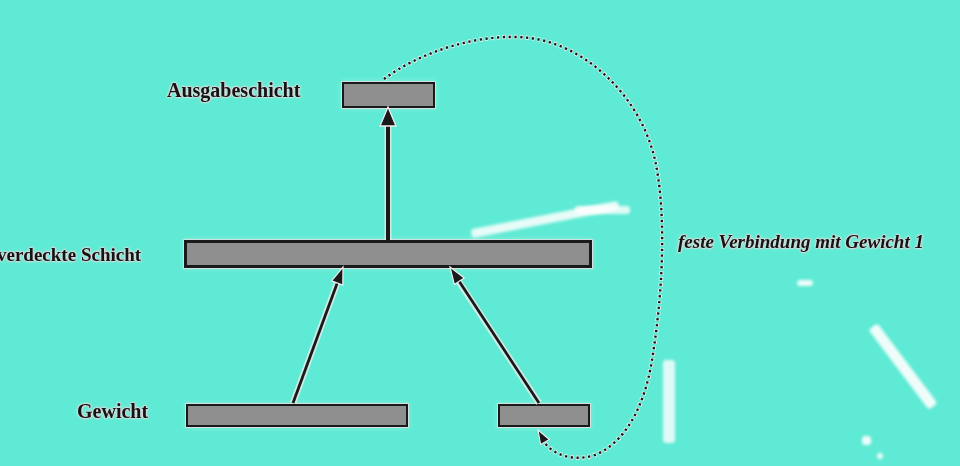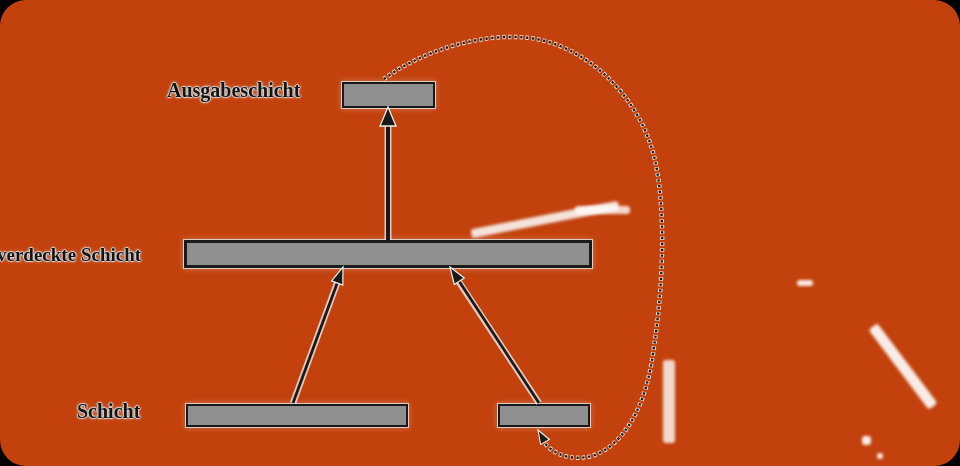--- a/index.html
+++ b/index.html
@@ -1,18 +1,18 @@
 <!DOCTYPE html>
 <html><head>
 <meta charset="utf-8">
 <style>
   html,body{margin:0;padding:0;background:#000;}
   .stage{
-    position:relative;width:960px;height:466px;background:#c2410c;
-    overflow:hidden;font-family:"Liberation Serif", serif;border-radius:26px;
+    position:relative;width:960px;height:466px;background:#5eead4;
+    overflow:hidden;font-family:"Liberation Serif", serif;
   }
   
   .node{
     position:absolute;background:#8f8f8f;border:2px solid #1a1a1a;
     box-shadow:0 0 0 1px rgba(225,225,225,.85), 0 0 6px 1px rgba(255,255,255,.28);
   }
   .node.thick{border-width:3px;}
   
   .label{
     position:absolute;color:#141414;font-weight:bold;white-space:nowrap;line-height:1.05;
@@ -73,17 +73,18 @@
                C 665 205, 665 280, 652 360 C 645 405, 625 445, 592 456
                C 568 462, 548 452, 541 437" fill="none" stroke="#161616" stroke-width="2.4" stroke-dasharray="2.2 3.6"></path>
       <polygon points="538,430 549.4,439.5 540.6,444.5" fill="#1a1a1a" stroke="#efefef" stroke-width="1.1"></polygon>
     </g>
   </svg>
 
   <div class="label" style="left:167px;top:80px;font-size:20px;">Ausgabeschicht</div>
 
   <div class="label" style="left:-3px;top:245px;font-size:19px;">verdeckte Schicht</div>
 
-  <div class="label" style="left:77px;top:401px;font-size:20px;">Schicht</div>
+  <div class="label" style="left:77px;top:401px;font-size:20px;">Gewicht</div>
 
 
+  <div class="label italic" style="left:678px;top:232px;font-size:19px;">feste Verbindung mit Gewicht 1</div>
 
 </div>
 
 </body></html>

